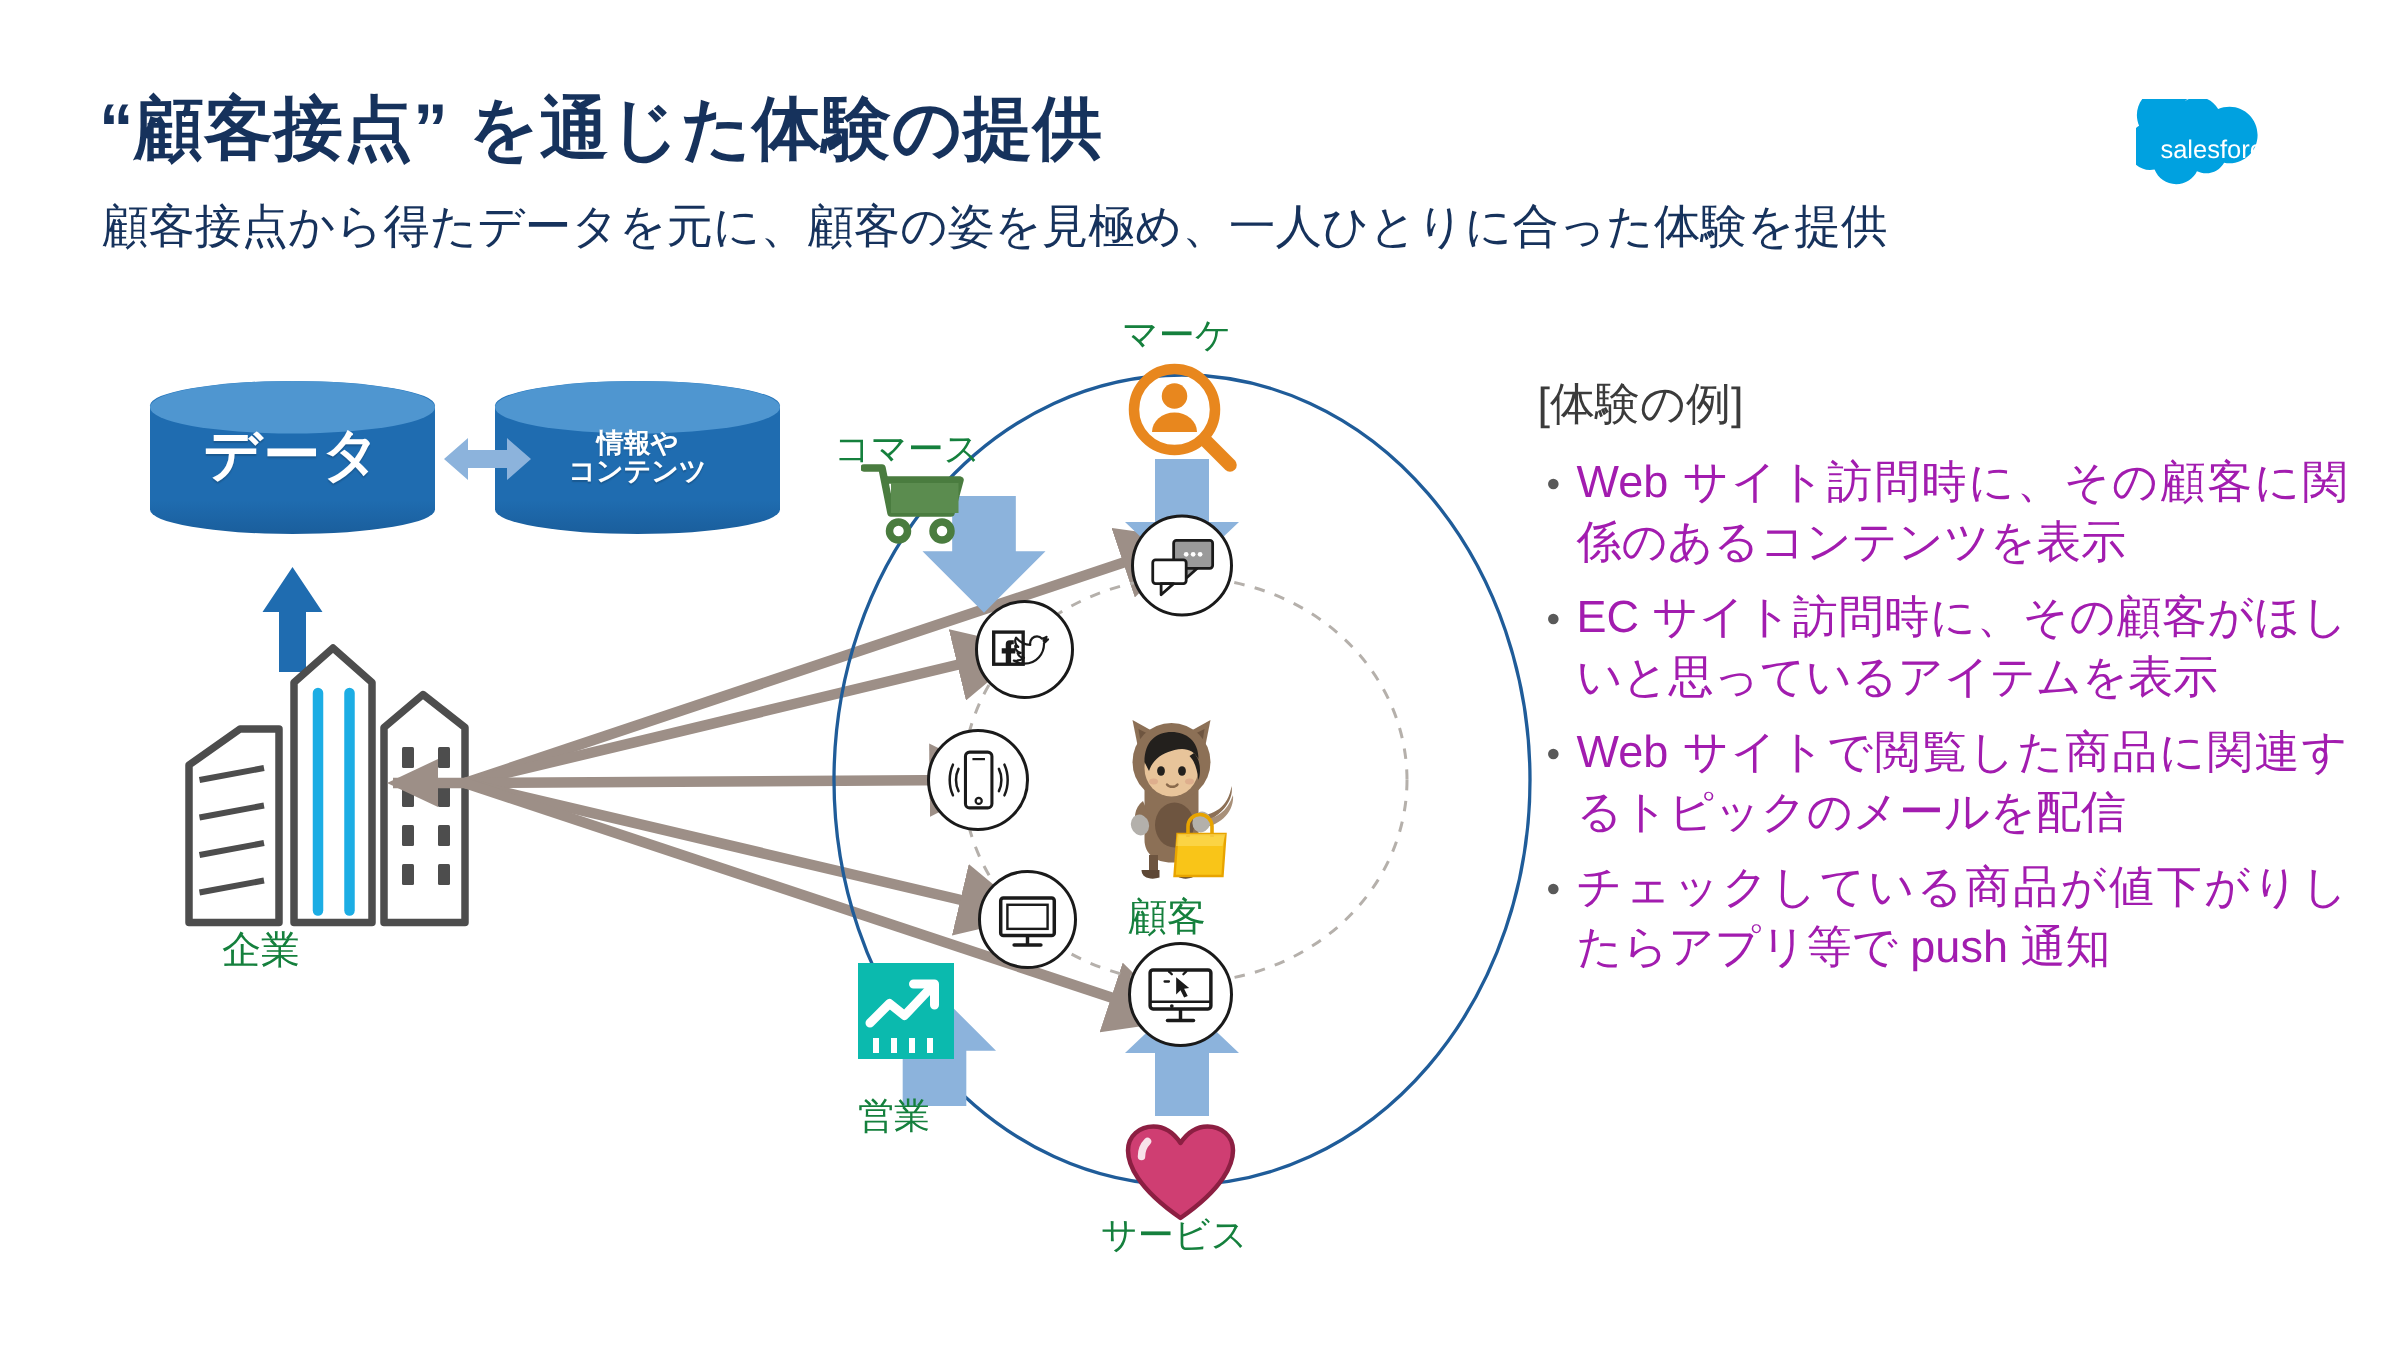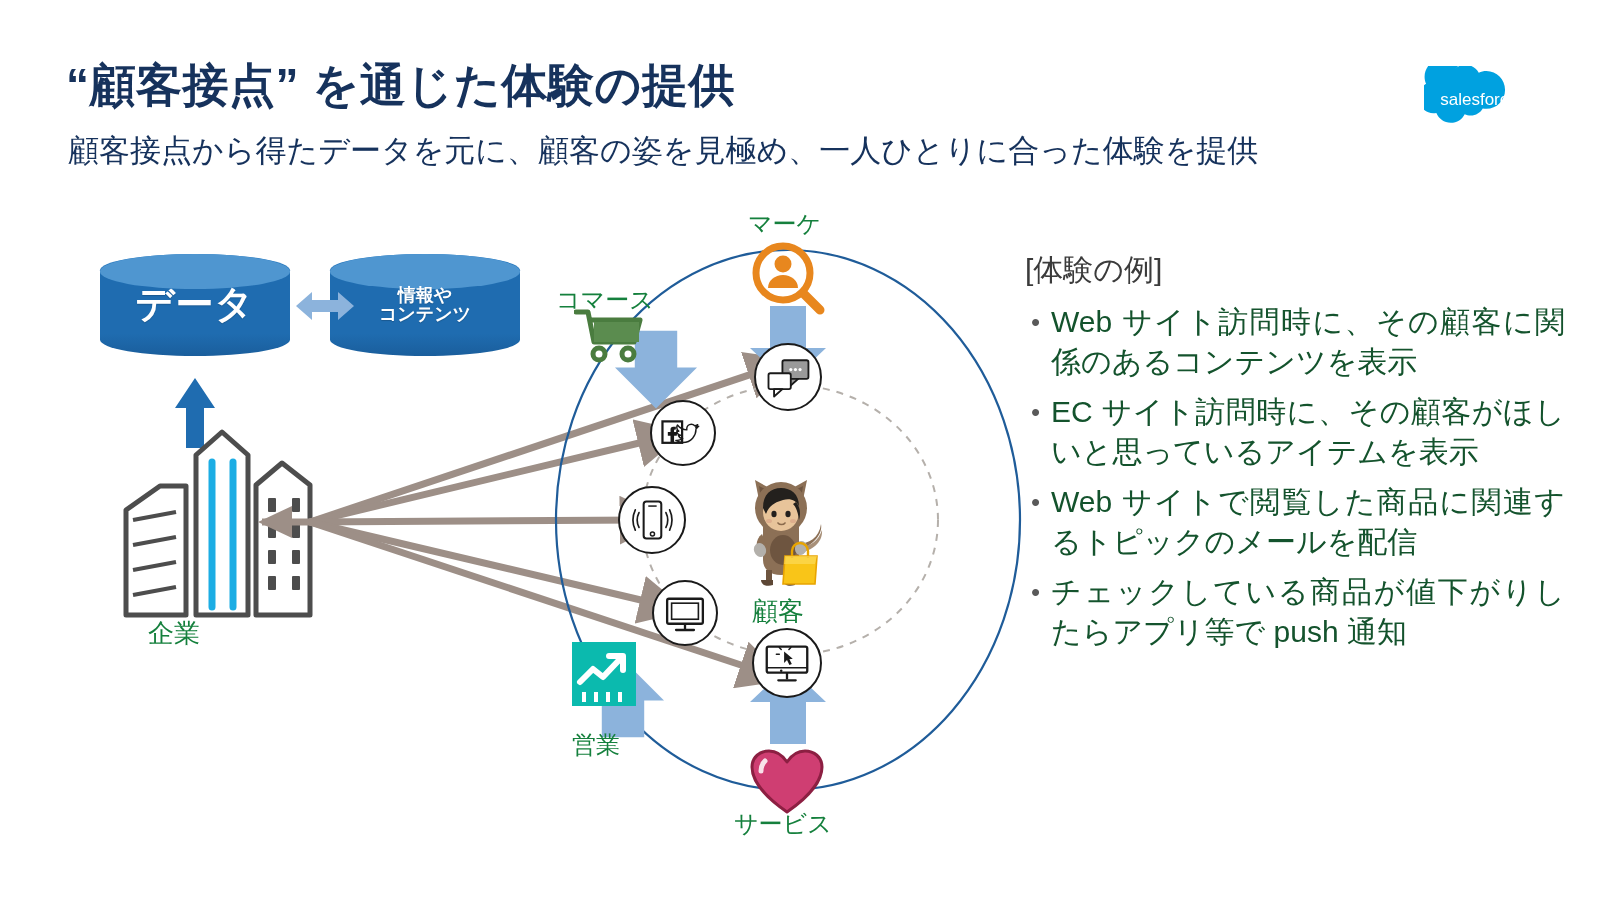--- a/index.html
+++ b/index.html
@@ -132,21 +132,21 @@
     color: #595959;
     font-size: 26px;
     line-height: 40px;
     text-align: left;
     padding-left: 6px;
     box-sizing: border-box;
   }
   .bullet-text {
     flex: 1 1 auto;
     font-size: 30px;
-    color: #14532d;
+    color: #a21caf;
     line-height: 40px;
     text-align: justify;
     text-justify: inter-character;
   }
 
   
   #diagram-svg {
     position: absolute;
     left: 0; top: 0;
     width: 1600px;

